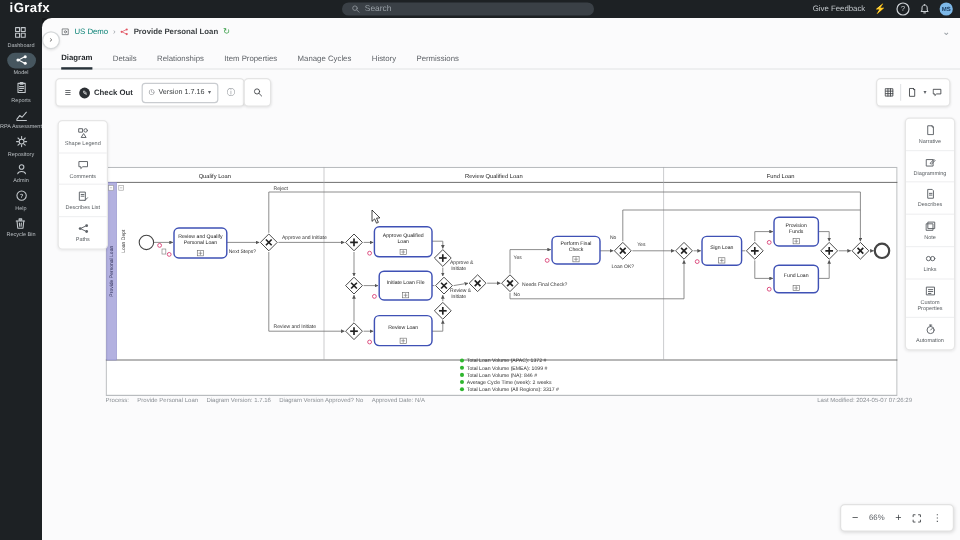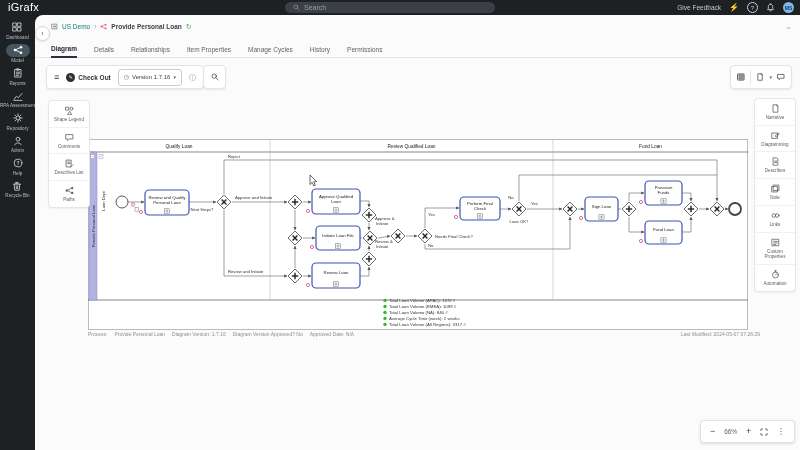--- a/index.html
+++ b/index.html
@@ -3,21 +3,21 @@
 <meta charset="utf-8">
 <style>
   html,body{margin:0;padding:0;}
   body{width:800px;height:450px;position:relative;background:#16191c;font-family:"Liberation Sans",sans-serif;overflow:hidden;-webkit-font-smoothing:antialiased;}
   .ic{display:inline-block;line-height:0;}
   .ic svg{width:100%;height:100%;stroke:currentColor;fill:none;stroke-width:.9;stroke-linecap:round;stroke-linejoin:round;}
   .uic{line-height:1;display:inline-block;}
 
   
   .topbar{position:absolute;left:0;top:0;width:800px;height:15px;background:#1d2124;}
-  .logo{position:absolute;left:8px;top:1px;color:#fff;font-size:11px;font-weight:normal;letter-spacing:.3px;}
+  .logo{position:absolute;left:8px;top:1px;color:#fff;font-size:11px;font-weight:bold;letter-spacing:.3px;}
   .search{position:absolute;left:285px;top:2px;width:210px;height:11px;background:#3a4046;border-radius:6px;display:flex;align-items:center;gap:4px;padding-left:8px;box-sizing:border-box;}
   .search .ic{width:7px;height:7px;color:#9aa0a6;}
   .search-text{font-size:7px;color:#99a0a7;}
   .top-right{position:absolute;right:6px;top:0;height:15px;display:flex;align-items:center;gap:8px;}
   .feedback{font-size:6.5px;color:#c3c8cc;}
   .bolt{font-size:8px;color:#e8eaed;}
   .help-circ{width:9px;height:9px;border:.8px solid #cfd3d7;border-radius:50%;color:#cfd3d7;font-size:6px;display:flex;align-items:center;justify-content:center;}
   .bell-ic{width:9px;height:9px;color:#d7dbdf;}
   .avatar{width:11px;height:11px;border-radius:50%;background:#7db8e8;color:#173a5e;font-size:5px;font-weight:bold;display:flex;align-items:center;justify-content:center;}
 

